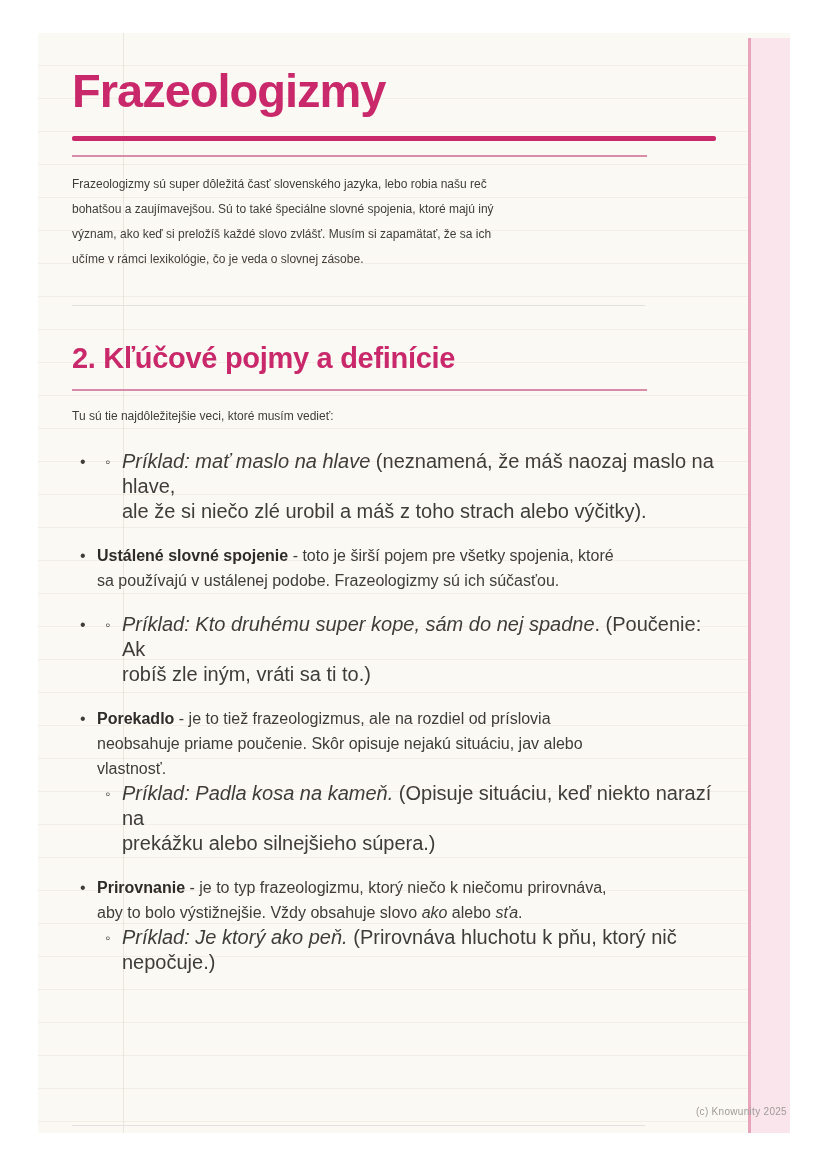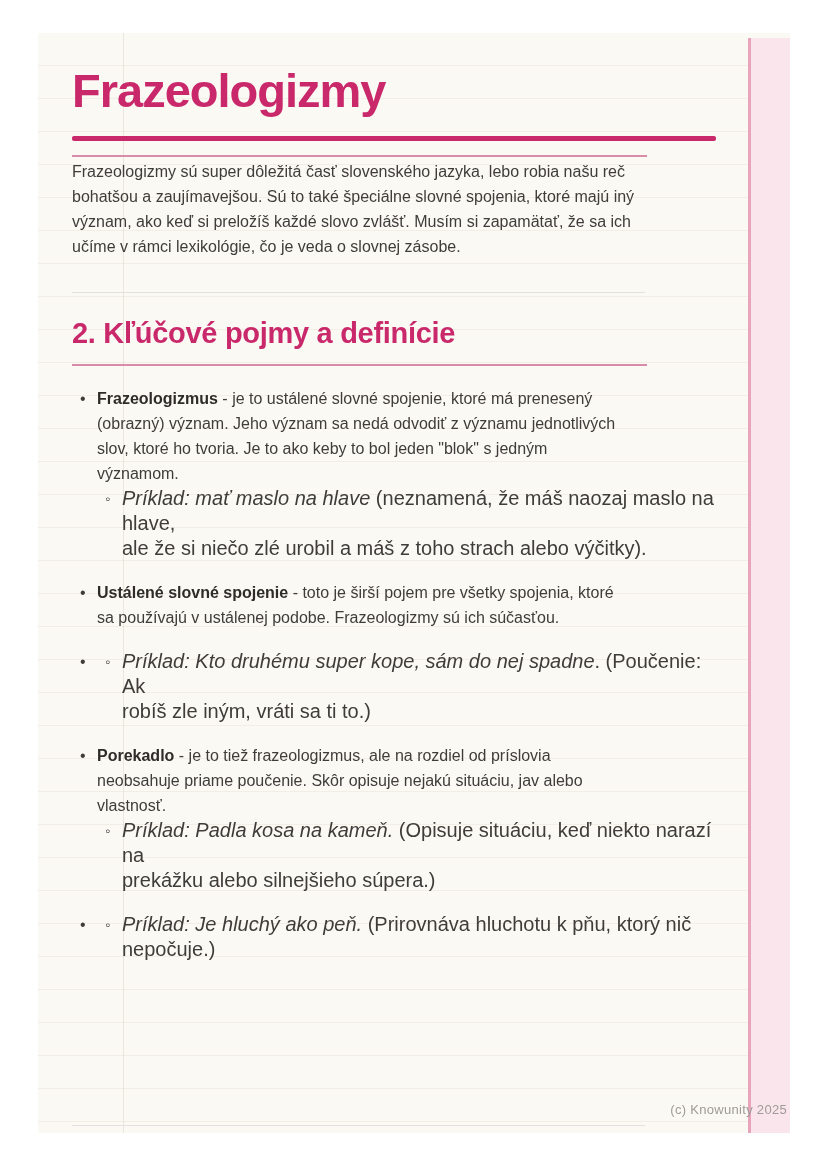--- a/index.html
+++ b/index.html
@@ -33,25 +33,25 @@
   }
   .title-rule{
     width:644px;height:5px;background:var(--accent,#c9296b);
     margin-top:22px;border-radius:2px;
   }
   .sec-heading{
     margin:0;font-size:29px;font-weight:800;line-height:33px;
     letter-spacing:-0.3px;color:var(--accent,#c9296b);
   }
   .sec-heading.first{margin-top:30px;}
-  .sec-heading.second{margin-top:24px;}
+  .sec-heading.second{margin-top:36px;}
   .sec-underline{width:575px;height:2px;background:var(--underline,#d88ca9);margin-top:14px;}
   .body-text{
-    font-size:16px;line-height:25px;color:var(--body-text,#3f3d3a);
-    white-space:pre-wrap;margin:2px 0 0;
+    font-size:12px;line-height:25px;color:var(--body-text,#3f3d3a);
+    white-space:pre-wrap;margin:15px 0 0;
   }
   .intro-text{margin-top:13px;}
   .section-divider{width:573px;height:1px;background:var(--divider,#e3e1dd);margin-top:33px;}
   .term-list{margin-top:20px;}
   .item{display:flex;margin-top:19px;}
   .item:first-child{margin-top:0;}
   .m1{
     flex:0 0 25px;box-sizing:border-box;padding-left:8px;
     font-size:16px;line-height:25px;color:var(--body-text,#3f3d3a);
   }
@@ -62,21 +62,21 @@
     flex:0 0 18px;box-sizing:border-box;padding-left:1px;
     font-size:15px;line-height:25px;color:var(--body-text,#3f3d3a);
   }
   .stext{flex:1;min-width:0;font-size:20px;line-height:25px;color:var(--body-text,#3f3d3a);white-space:pre-wrap;}
   .seg-b{font-weight:700;color:#2e2c29;}
   .seg-i{font-style:italic;}
   .seg-n{}
   .bottom-divider{position:absolute;left:34px;bottom:7px;width:573px;height:1px;background:var(--divider,#e3e1dd);}
   .watermark{
     position:absolute;right:3px;bottom:16px;z-index:2;
-    font-size:13px;letter-spacing:0.3px;color:var(--watermark-text,#9e9b98);
+    font-size:10px;letter-spacing:0.3px;color:var(--watermark-text,#9e9b98);
   }
 </style>
 </head>
 <body style="--accent: #c9296b; --underline: #d88ca9; --divider: #e3e1dd; --card-bg: #fbf9f4; --stripe-bg: #fbe5ec; --stripe-edge: #e8a4ba; --body-text: #3f3d3a; --watermark-text: #9e9b98;">
 
 <div class="card">
   <div class="ruled-lines"></div>
   <div class="margin-line"></div>
   <div class="stripe"></div>
 
@@ -89,28 +89,25 @@
       <p class="body-text">Frazeologizmy sú super dôležitá časť slovenského jazyka, lebo robia našu reč
 bohatšou a zaujímavejšou. Sú to také špeciálne slovné spojenia, ktoré majú iný
 význam, ako keď si preložíš každé slovo zvlášť. Musím si zapamätať, že sa ich
 učíme v rámci lexikológie, čo je veda o slovnej zásobe.</p>
       <div class="section-divider"></div>
     </section>
 
     <section>
       <h2 class="sec-heading second">2. Kľúčové pojmy a definície</h2>
       <div class="sec-underline"></div>
+      <p class="body-text intro-text">Tu sú tie najdôležitejšie veci, ktoré musím vedieť:</p>
       <div class="term-list">
           <div class="item">
             <span class="m1">•</span>
             <div class="ibody">
-              <div class="itext"><span class="seg-b">Frazeologizmus</span><span class="seg-n"> - je to ustálené slovné spojenie, ktoré má prenesený
-(obrazný) význam. Jeho význam sa nedá odvodiť z významu jednotlivých
-slov, ktoré ho tvoria. Je to ako keby to bol jeden "blok" s jedným
-významom.</span></div>
               <div class="sub">
                 <span class="m2">◦</span>
                 <div class="stext"><span class="seg-i">Príklad: mať maslo na hlave</span><span class="seg-n"> (neznamená, že máš naozaj maslo na hlave,
 ale že si niečo zlé urobil a máš z toho strach alebo výčitky).</span></div>
               </div>
             </div>
           </div>
           <div class="item">
             <span class="m1">•</span>
             <div class="ibody">
@@ -137,23 +134,25 @@
               <div class="sub">
                 <span class="m2">◦</span>
                 <div class="stext"><span class="seg-i">Príklad: Padla kosa na kameň.</span><span class="seg-n"> (Opisuje situáciu, keď niekto narazí na
 prekážku alebo silnejšieho súpera.)</span></div>
               </div>
             </div>
           </div>
           <div class="item">
             <span class="m1">•</span>
             <div class="ibody">
+              <div class="itext"><span class="seg-b">Prirovnanie</span><span class="seg-n"> - je to typ frazeologizmu, ktorý niečo k niečomu prirovnáva,
+aby to bolo výstižnejšie. Vždy obsahuje slovo </span><span class="seg-i">ako</span><span class="seg-n"> alebo </span><span class="seg-i">sťa</span><span class="seg-n">.</span></div>
               <div class="sub">
                 <span class="m2">◦</span>
-                <div class="stext"><span class="seg-i">Príklad: Je hluchý ako peň.</span><span class="seg-n"> (Prirovnáva hluchotu k pňu, ktorý nič
+                <div class="stext"><span class="seg-i">Príklad: Je ktorý ako peň.</span><span class="seg-n"> (Prirovnáva hluchotu k pňu, ktorý nič
 nepočuje.)</span></div>
               </div>
             </div>
           </div>
         </div>
     </section>
   </div>
 
   <div class="bottom-divider"></div>
   <div class="watermark">(c) Knowunity 2025</div>

